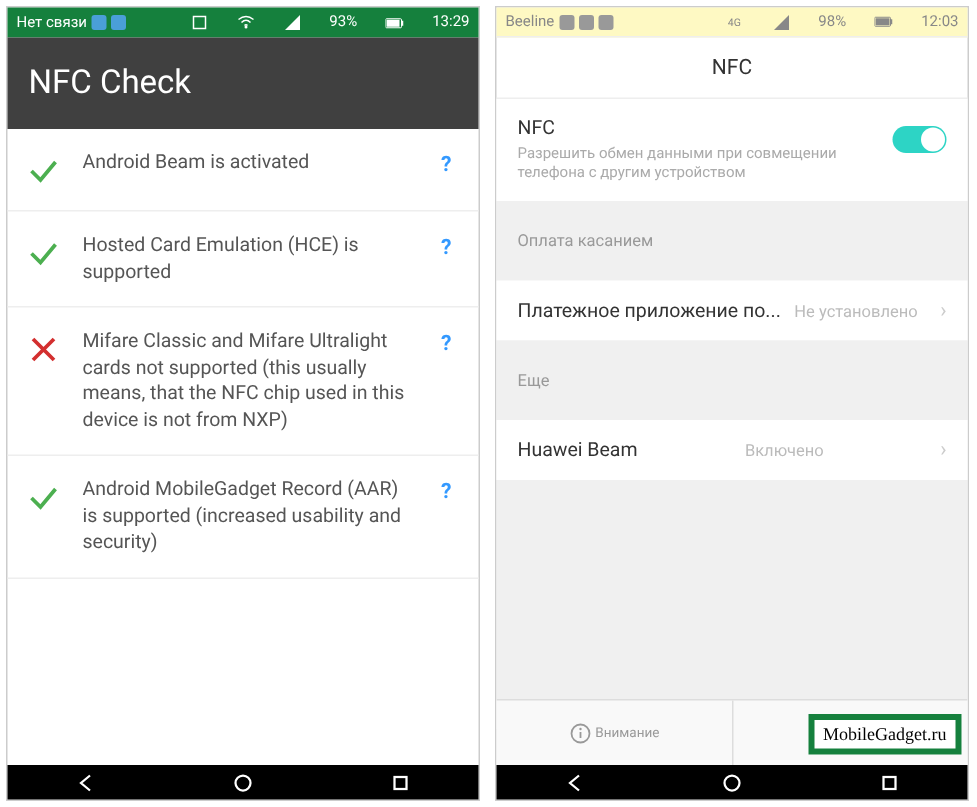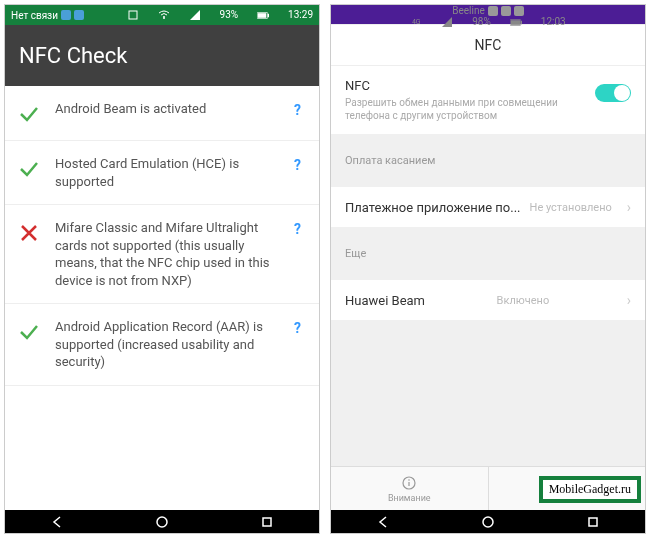--- a/index.html
+++ b/index.html
@@ -4,21 +4,21 @@
 <style>
   * { box-sizing: border-box; margin: 0; padding: 0; }
   body { font-family: Roboto, Arial, sans-serif; background: #fff; width: 651px; height: 538px; position: relative; }
   .container { display: flex; gap: 10px; padding: 4px; }
   .phone { background: #fff; border: 1px solid #ccc; position: relative; }
   .phone-left { width: 316px; height: 530px; }
   .phone-right { width: 316px; height: 530px; }
 
   
   .statusbar { height: 20px; background: #15803d; color: #fff; font-size: 10px; display: flex; align-items: center; justify-content: space-between; padding: 0 6px; }
-  .statusbar.light { background: #4c1d95; color: #888; border-bottom: 1px solid #eee; flex-direction: column; }
+  .statusbar.light { background: #fef9c3; color: #888; border-bottom: 1px solid #eee; }
   .sb-left { display: flex; align-items: center; gap: 3px; }
   .sb-right { display: flex; align-items: flex-start; gap: 19px; }
   .sb-icon { width: 12px; height: 12px; display: inline-flex; align-items: center; justify-content: center; }
   .sb-box { width: 10px; height: 10px; background: #4a9fd8; border-radius: 2px; }
   .sb-box.gray { background: #999; }
 
   
   .app-header { background: #404040; color: #fff; padding: 18px 14px; font-size: 22px; }
 
   
@@ -39,21 +39,21 @@
   .section-header { padding: 20px 14px; font-size: 11px; color: #999; background: #f0f0f0; }
   .setting-value { font-size: 11px; color: #bbb; text-align: left; }
   .chevron { color: #ccc; font-size: 14px; margin-left: 6px; }
 
   
   .toggle { width: 36px; height: 18px; border-radius: 10px; background: #2dd4c5; position: relative; flex-shrink: 0; margin-top: 6px; }
   .toggle::after { content: ''; position: absolute; right: 1px; top: 1px; width: 16px; height: 16px; border-radius: 50%; background: #fff; }
 
   
   .bottom-tabs { position: absolute; bottom: 23px; left: 0; right: 0; height: 44px; background: #f9f9f9; border-top: 1px solid #ddd; display: flex; }
-  .bottom-tab { flex: 1; display: flex; flex-direction: column; align-items: center; justify-content: center; font-size: 9px; color: #999; gap: 2px; border-right: 1px solid #ddd; }
+  .bottom-tab { flex: 1; display: flex; flex-direction: row; align-items: center; justify-content: center; font-size: 9px; color: #999; gap: 2px; border-right: 1px solid #ddd; }
   .bottom-tab:last-child { border-right: none; }
   .tab-icon { width: 16px; height: 16px; display: flex; align-items: center; justify-content: center; }
 
   
   .navbar { position: absolute; bottom: 0; left: 0; right: 0; height: 23px; background: #000; display: flex; align-items: center; justify-content: space-around; }
   .nav-btn { width: 30px; height: 16px; display: flex; align-items: center; justify-content: center; }
 
   
   .watermark { position: absolute; bottom: 35px; right: 10px; background: #fff; border: 4px solid #15803d; font-size: 12px; padding: 2px 6px; font-family: Georgia, serif; }
 </style>
@@ -129,21 +129,21 @@
         </span>
         <span class="check-text">Mifare Classic and Mifare Ultralight cards not supported (this usually means, that the NFC chip used in this device is not from NXP)</span>
         <span class="help-icon">?</span>
       </div>
       <div class="check-item">
         <span class="check-icon">
           <svg width="24" height="24" viewBox="0 0 24 24">
               <path d="M4 12 L10 18 L20 6" fill="none" stroke="#4caf50" stroke-width="2.5"></path>
             </svg>
         </span>
-        <span class="check-text">Android Application Record (AAR) is supported (increased usability and security)</span>
+        <span class="check-text">Android MobileGadget Record (AAR) is supported (increased usability and security)</span>
         <span class="help-icon">?</span>
       </div>
     </div>
 
     <div class="navbar">
       <span class="nav-btn">
         <svg width="14" height="14" viewBox="0 0 14 14">
             <path d="M10 2 L4 7 L10 12" fill="none" stroke="#fff" stroke-width="1.5"></path>
           </svg>
       </span>

